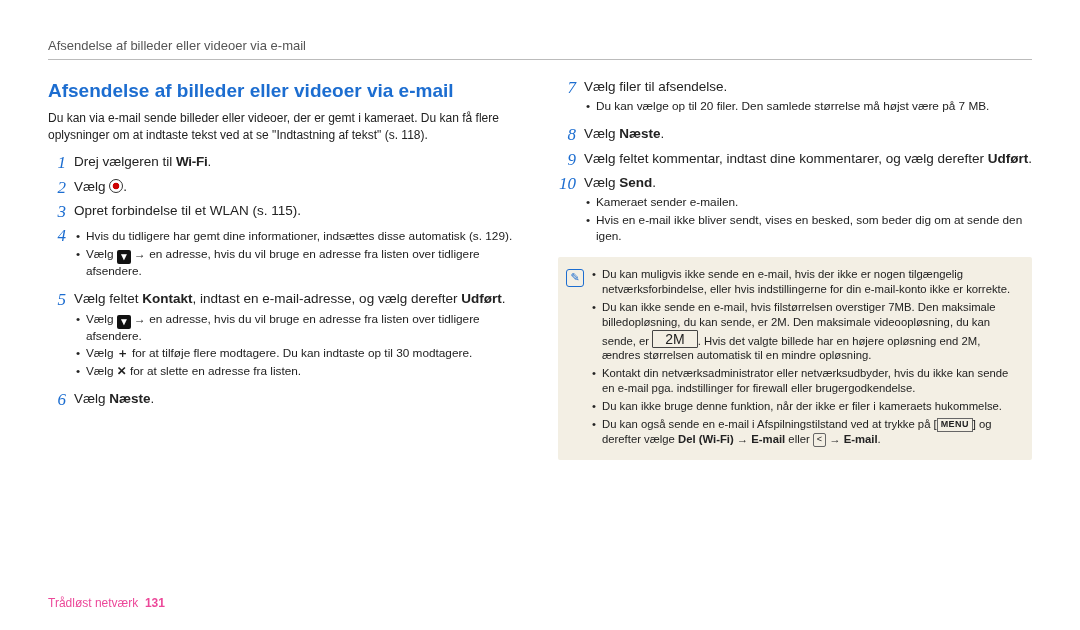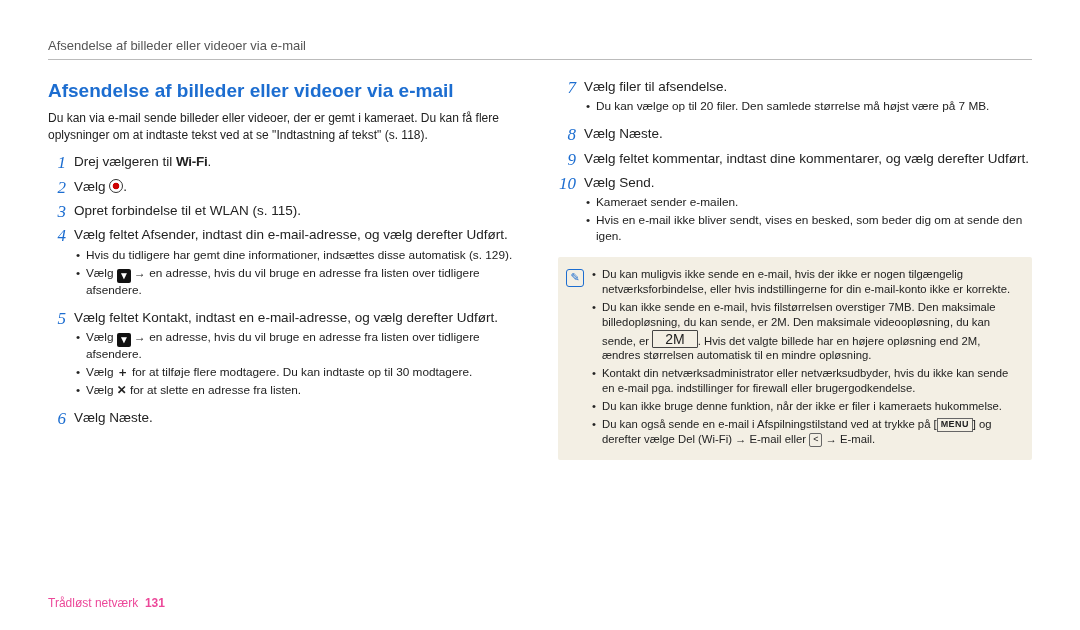--- a/index.html
+++ b/index.html
@@ -55,21 +55,21 @@
   .btn-share {
     display: inline-block; border: 1px solid #666; padding: 0 3px; font-size: 9px;
     border-radius: 2px; vertical-align: 1px;
   }
   .icon-2m {
     display: inline-block; border: 1px solid #444; font-size: 14px; font-weight: 400;
     padding: 0 12px; border-radius: 1px; vertical-align: 1px; line-height: 1.2;
   }
   .footer { text-align: left; font-size: 12px; color: #ec4899; padding-top: 6px; }
   .footer .pg { font-weight: 700; }
-  b { font-weight: 400; }
+  b { font-weight: 700; }
 </style>
 </head>
 <body>
 
 <div class="page">
   <div class="header-line">Afsendelse af billeder eller videoer via e-mail</div>
 
   <div class="cols">
 
     <div class="col">
@@ -98,23 +98,20 @@
         <li class="step">
           <div class="step-num">3</div>
           <div class="step-body">
               <div class="step-text">Opret forbindelse til et WLAN (s. 115).</div>
             </div>
         </li>
 
         <li class="step">
           <div class="step-num">4</div>
           <div class="step-body">
-            <div class="step-text">
-              <span>Vælg feltet </span><b>Afsender</b><span>, indtast din e-mail-adresse, og vælg derefter </span><b>Udført</b><span>.</span>
-            </div>
             <ul class="bullets">
               <li>Hvis du tidligere har gemt dine informationer, indsættes disse automatisk (s. 129).</li>
               <li>Vælg <span class="icon-down">▼</span> → en adresse, hvis du vil bruge en adresse fra listen over tidligere afsendere.</li>
             </ul>
           </div>
         </li>
 
         <li class="step">
           <div class="step-num">5</div>
           <div class="step-body">

